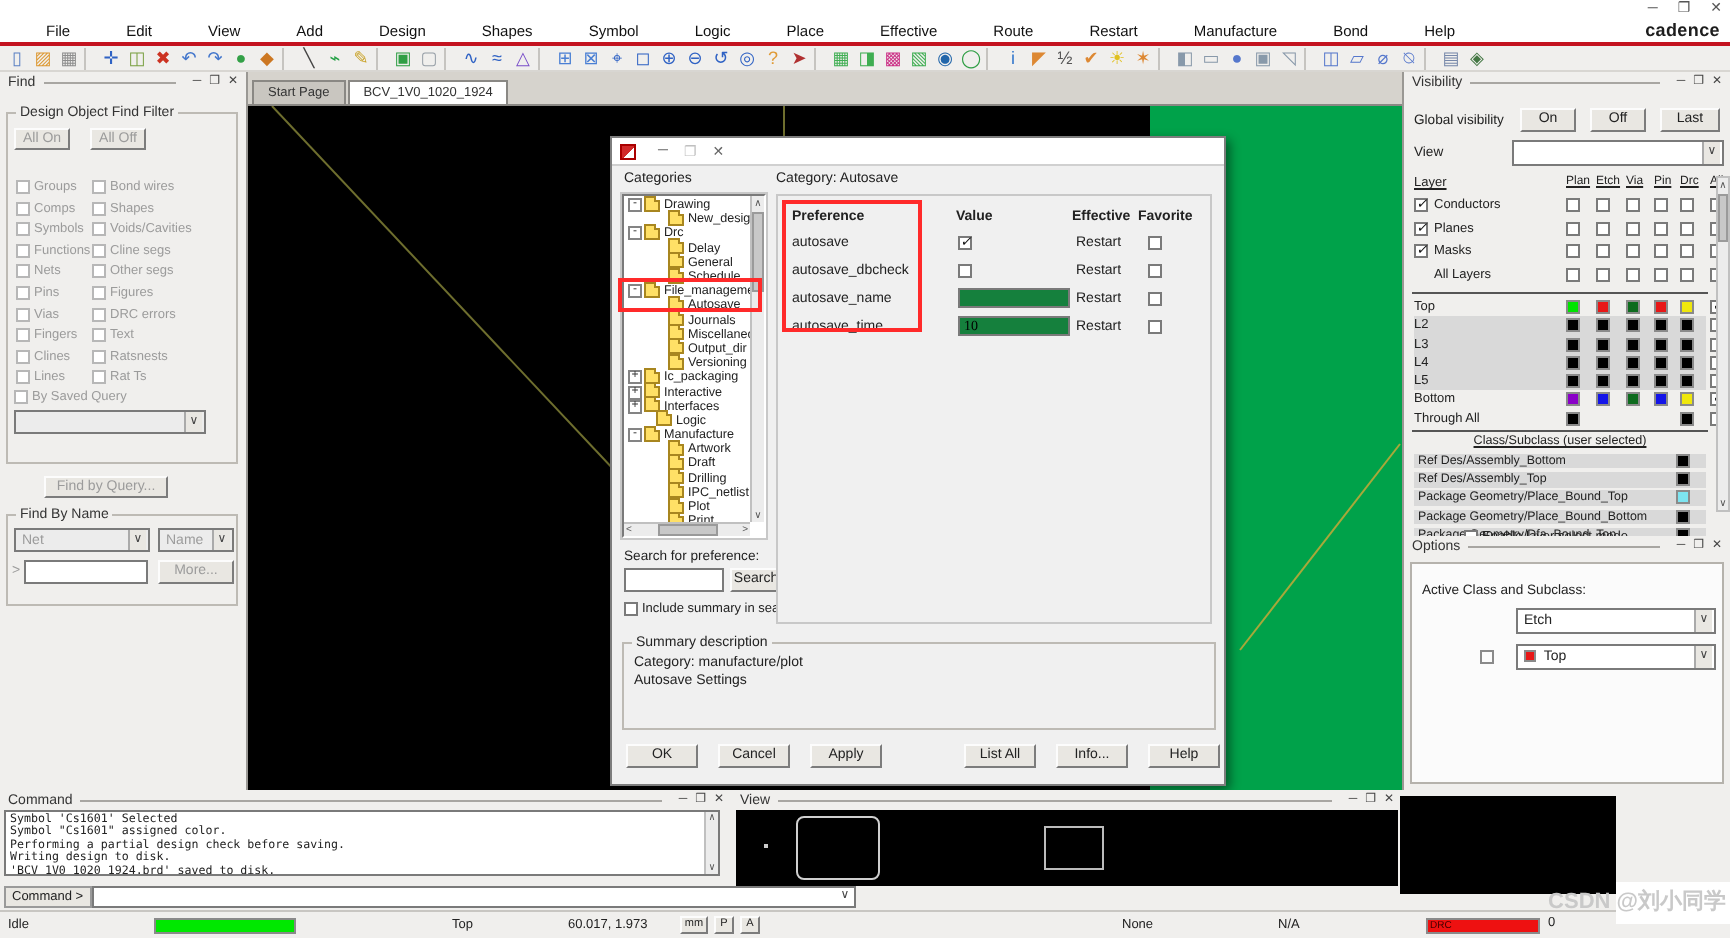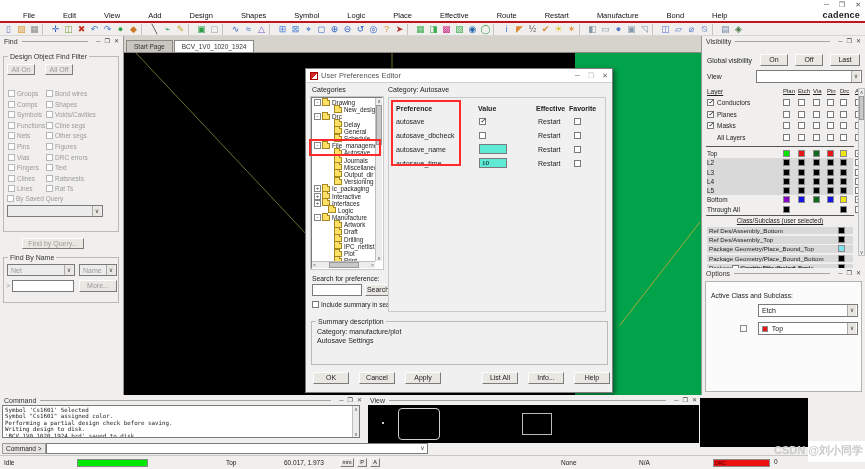--- a/index.html
+++ b/index.html
@@ -61,21 +61,21 @@
   .trow { height:7.2px; display:flex; align-items:center; white-space:nowrap; font-size:6.3px; color:#222; }
   .exp { display:inline-block; width:7px; height:7px; border:1px solid #848484; background:#fff; font-size:6px; line-height:4px; text-align:center; margin-right:1px; color:#333; flex:none; }
   .exp.hide { visibility:hidden; }
   .fold { display:inline-block; width:8px; height:6px; background:#ffe066; border:1px solid #a8861f; position:relative; margin-right:2px; flex:none; }
   .fold:before { content:""; position:absolute; left:-1px; top:-3px; width:4px; height:2px; background:#ffe066; border:1px solid #a8861f; border-bottom:none; }
   #tree .vsb { position:absolute; right:0; top:0; bottom:7px; width:7px; background:#ececec; border-left:1px solid #c0c0c0; font-size:5px; color:#555; text-align:center; }
   #tree .hsb { position:absolute; left:0; right:7px; bottom:0; height:7px; background:#ececec; border-top:1px solid #c0c0c0; font-size:5px; color:#555; display:flex; justify-content:space-between; padding:0 1px; }
   .thumb { background:#c8c8c8; border:1px solid #9a9a9a; }
   #prefhead span, .prow { font-size:7px; }
   .prow { position:absolute; color:#222; }
-  .vin { position:absolute; width:28px; height:10px; border:1px solid #7a7a7a; background:#5eead4; font-size:7px; font-family:Liberation Serif, serif; padding:0 2px; }
+  .vin { position:absolute; width:56px; height:10px; border:1px solid #7a7a7a; background:#15803d; font-size:7px; font-family:Liberation Serif, serif; padding:0 2px; }
   .redbox { position:absolute; border:2px solid #ff2a2a; z-index:5; }
   #summary { position:absolute; left:5px; top:252px; width:297px; height:44px; border:1px solid #bdbab4; }
   #summary .glabel { position:absolute; left:4px; top:-4px; background:#f0f0f0; padding:0 2px; }
   #dlgbtns .btn { position:absolute; width:36px; height:12px; line-height:10px; }
 
   
   #visibility { position:absolute; left:701px; top:36px; width:164px; height:232px; background:#f0efed; border-left:1px solid #9a9894; }
   #vis-body { position:absolute; left:2px; top:11px; right:2px; bottom:2px; }
   .vlabel { font-size:6.8px; color:#222; }
   #vcols span { position:absolute; top:0; font-size:6px; text-decoration:underline; color:#222; }
@@ -536,21 +536,20 @@
         <i class="sw" style="width:6px;height:6px;background:#e81717;margin-right:2px;"></i>
         <span>Top</span>
         <span class="arr">∨</span>
       </div>
     </div>
   </div>
 
   <div id="dialog">
     <div id="dlg-title">
       <span class="ico"></span>
-      <span class="t">User Preferences Editor</span>
       <span class="db">─</span>
       <span class="db dim">❐</span>
       <span class="db">✕</span>
     </div>
     <span style="position:absolute;left:6px;top:17px;font-size:7px;">Categories</span>
     <div style="position:absolute;left:82px;top:17px;font-size:7px;">Category:  Autosave</div>
 
     <div id="tree">
       <div style="position:absolute;left:1px;top:1px;right:8px;">
 

